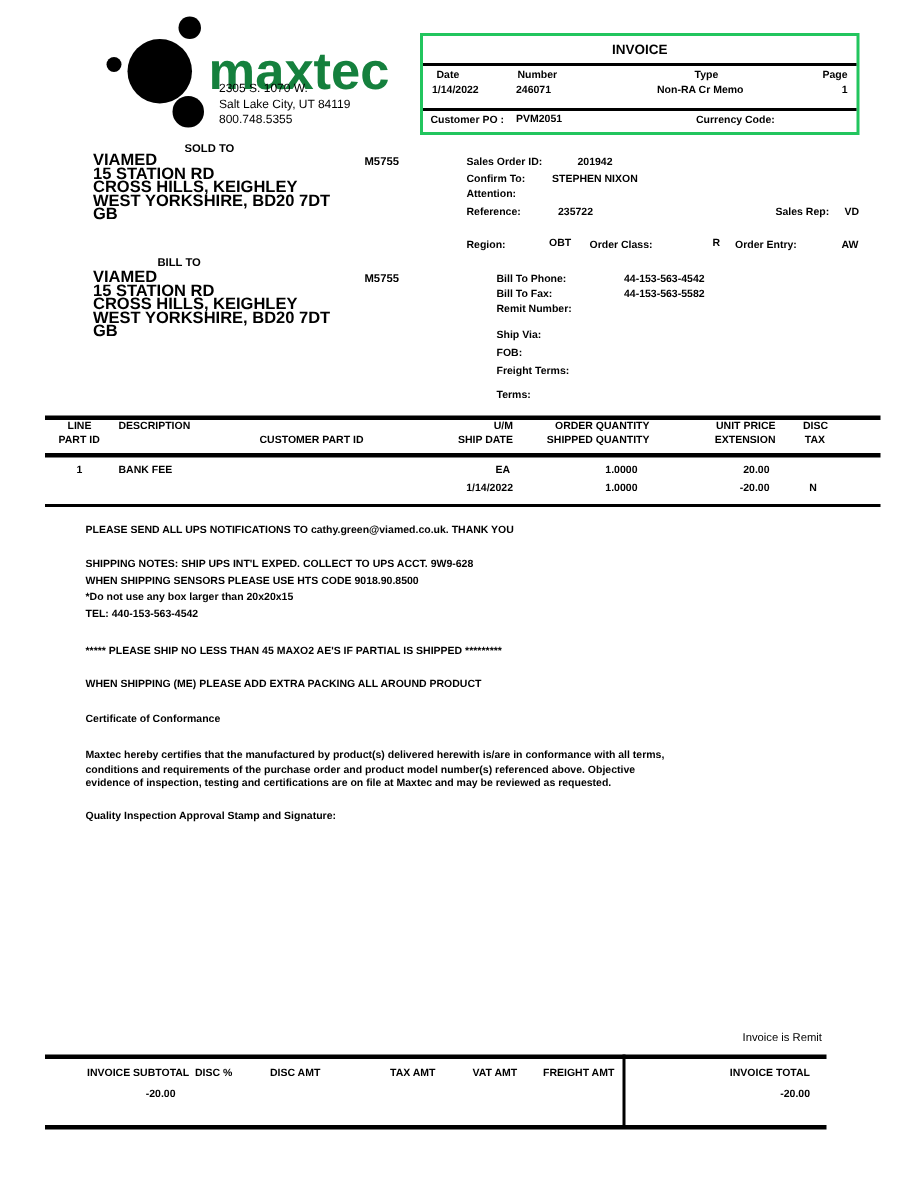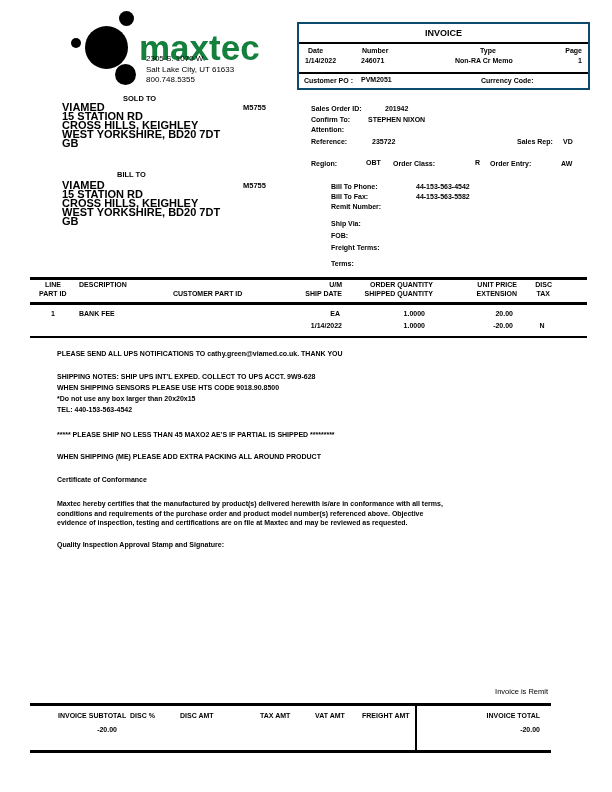--- a/index.html
+++ b/index.html
@@ -11,22 +11,22 @@
   .fs7  { font-size:7px; }
   .fs75 { font-size:7.5px;text-align:center; }
   .fs8  { font-size:8px; }
   .tr { text-align:right; }
   .tc { text-align:center; }
   .circle { position:absolute; background:#000; border-radius:50%; }
   .wordmark { position:absolute; left:139px; top:28px; font-size:35px; font-weight:bold;
               letter-spacing:0px; color:#15803d; }
   .logo-addr { position:absolute; left:146px; top:54px; font-size:8px; font-weight:normal;
                line-height:10.5px; }
-  .inv-box { position:absolute; left:297px; top:22px; width:289px; height:64px;
-             border:2px solid #0c4a6e; }
+  .inv-box { position:absolute; left:280px; top:22px; width:289px; height:64px;
+             border:2px solid #22c55e; }
   .inv-row1 { height:18px; border-bottom:2px solid #000; line-height:18px;
               text-align:center; font-weight:bold; font-size:9px; }
   .inv-row2 { position:relative; height:28px; border-bottom:2px solid #000; }
   .inv-row3 { position:relative; height:14px; }
   .hline { position:absolute; background:#000; }
   .vline { position:absolute; background:#000; }
   .addr { position:absolute; font-size:11px; font-weight:bold; line-height:9px; }
   .note { position:absolute; left:57px; font-size:7px; font-weight:bold; white-space:nowrap; }
   .lbl { position:absolute; font-size:7px; font-weight:bold; white-space:nowrap; }
   .val { position:absolute; font-size:7px; font-weight:bold; white-space:nowrap; }
@@ -37,21 +37,21 @@
 <div class="page">
 
   <div>
     <span class="circle" style="left:85px; top:26px; width:43px; height:43px;"></span>
     <span class="circle" style="left:119px; top:11px; width:15px; height:15px;"></span>
     <span class="circle" style="left:71px; top:38px; width:10px; height:10px;"></span>
     <span class="circle" style="left:115px; top:64px; width:21px; height:21px;"></span>
     <div class="wordmark">maxtec</div>
     <div class="logo-addr">
       <div>2305 S. 1070 W.</div>
-      <div>Salt Lake City, UT 61633</div>
+      <div>Salt Lake City, UT 84119</div>
       <div>800.748.5355</div>
     </div>
   </div>
 
   <div class="inv-box">
     <div class="inv-row1">INVOICE</div>
     <div class="inv-row2">
       <span class="lbl fs65" style="left:9px; top:3px;">Date</span>
       <span class="val" style="left:6px; top:13px;">1/14/2022</span>
       <span class="lbl fs65" style="left:63px; top:3px;">Number</span>
@@ -87,21 +87,21 @@
   <span class="val" style="left:372px; top:138px;">235722</span>
   <span class="lbl" style="left:517px; top:138px;">Sales Rep:</span>
   <span class="val" style="left:563px; top:138px;">VD</span>
   <span class="lbl" style="left:311px; top:160px;">Region:</span>
   <span class="val fs8" style="left:366px; top:159px;">OBT</span>
   <span class="lbl" style="left:393px; top:160px;">Order Class:</span>
   <span class="val fs8" style="left:475px; top:159px;">R</span>
   <span class="lbl" style="left:490px; top:160px;">Order Entry:</span>
   <span class="val" style="left:561px; top:160px;">AW</span>
 
-  <div class="abs b fs75" style="left:117px; top:170px;">BILL TO</div>
+  <div class="abs b fs75" style="left:105px; top:170px;">BILL TO</div>
   <div class="addr" style="left:62px; top:181px;">
     <div>VIAMED</div>
     <div>15 STATION RD</div>
     <div>CROSS HILLS, KEIGHLEY</div>
     <div>WEST YORKSHIRE, BD20 7DT</div>
     <div>GB</div>
   </div>
   <div class="abs b fs75" style="left:243px; top:181px;">M5755</div>
 
   <span class="lbl" style="left:331px; top:183px;">Bill To Phone:</span>

